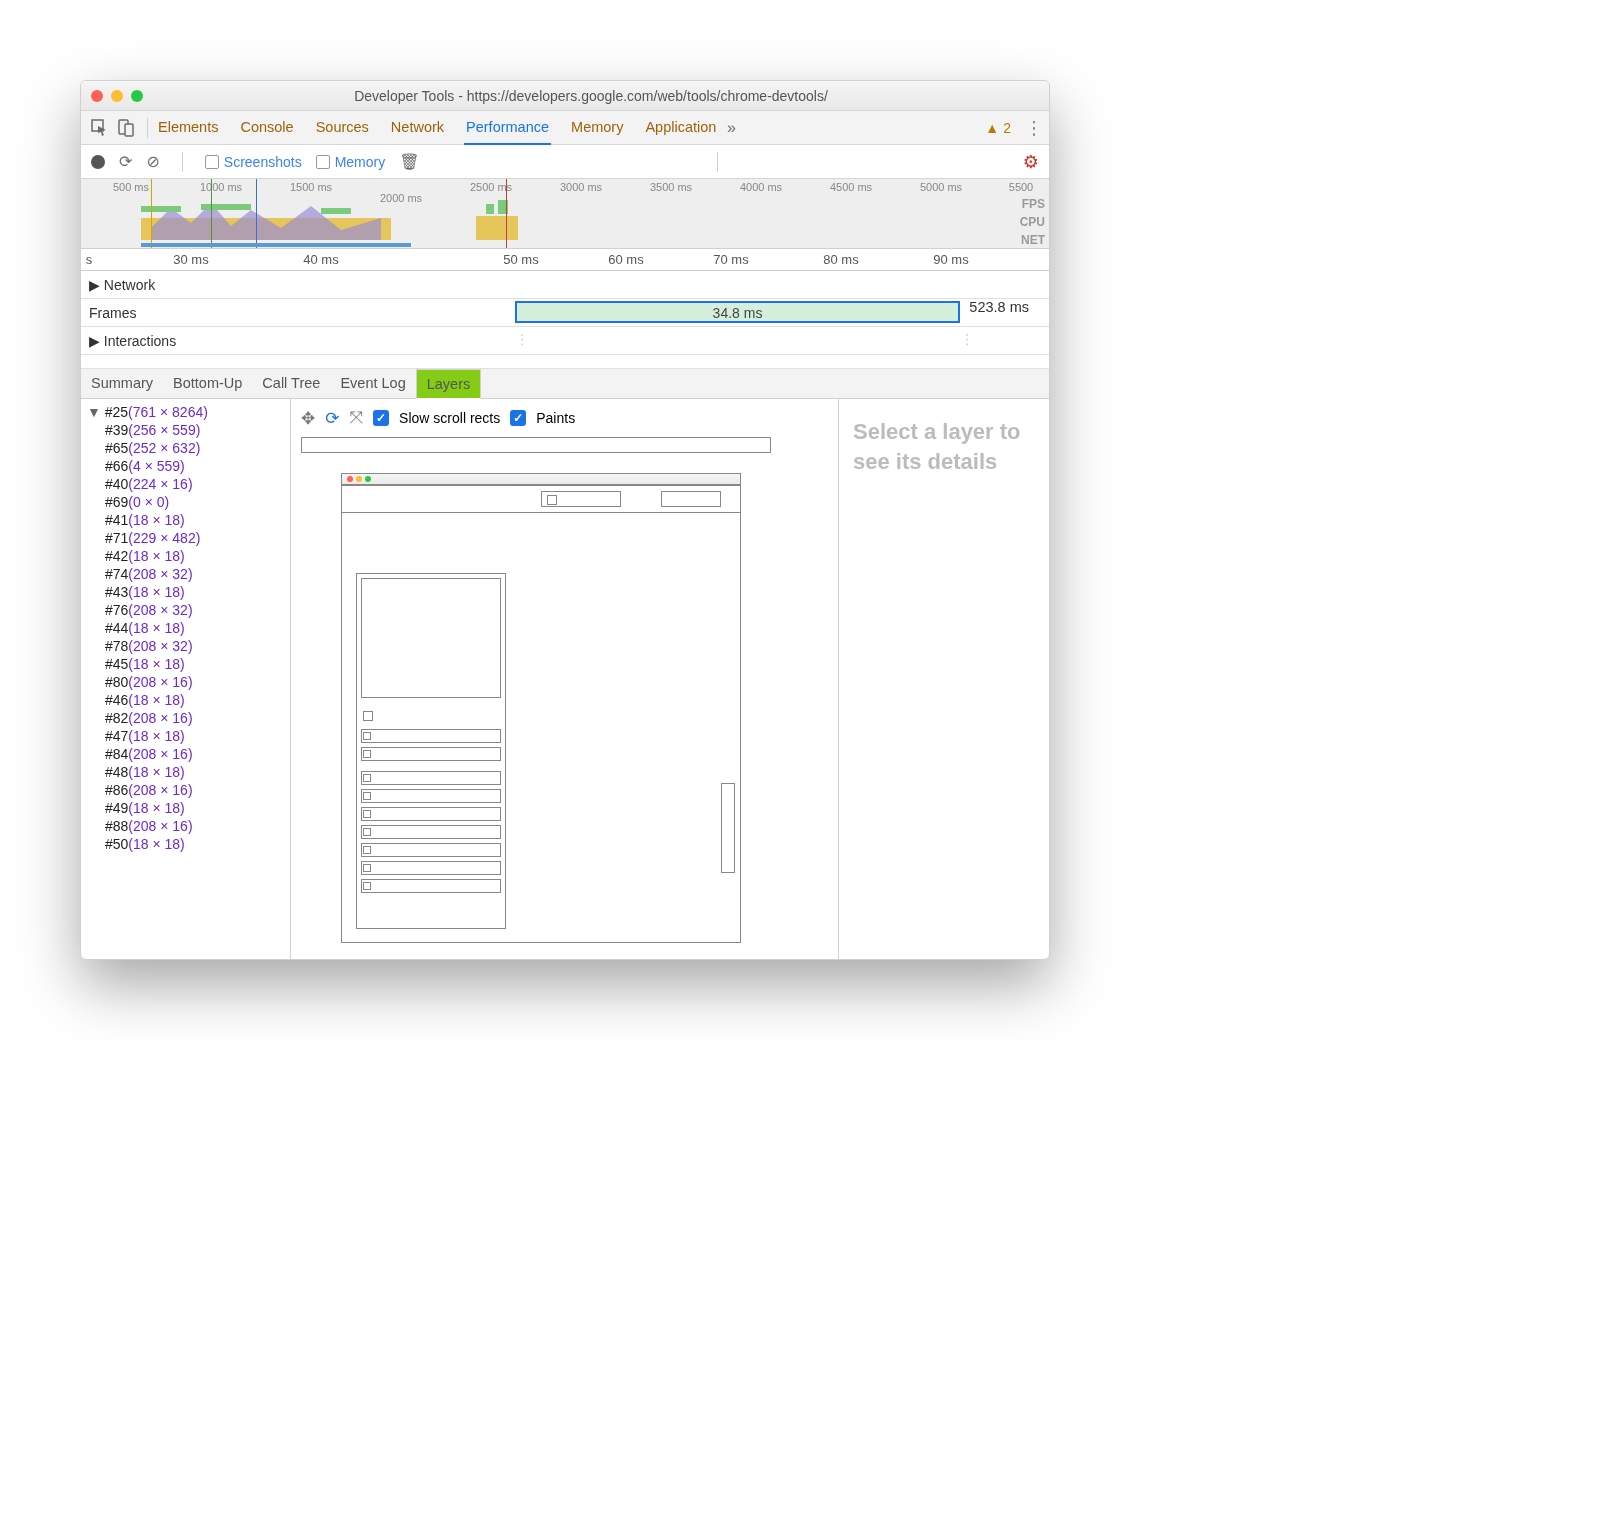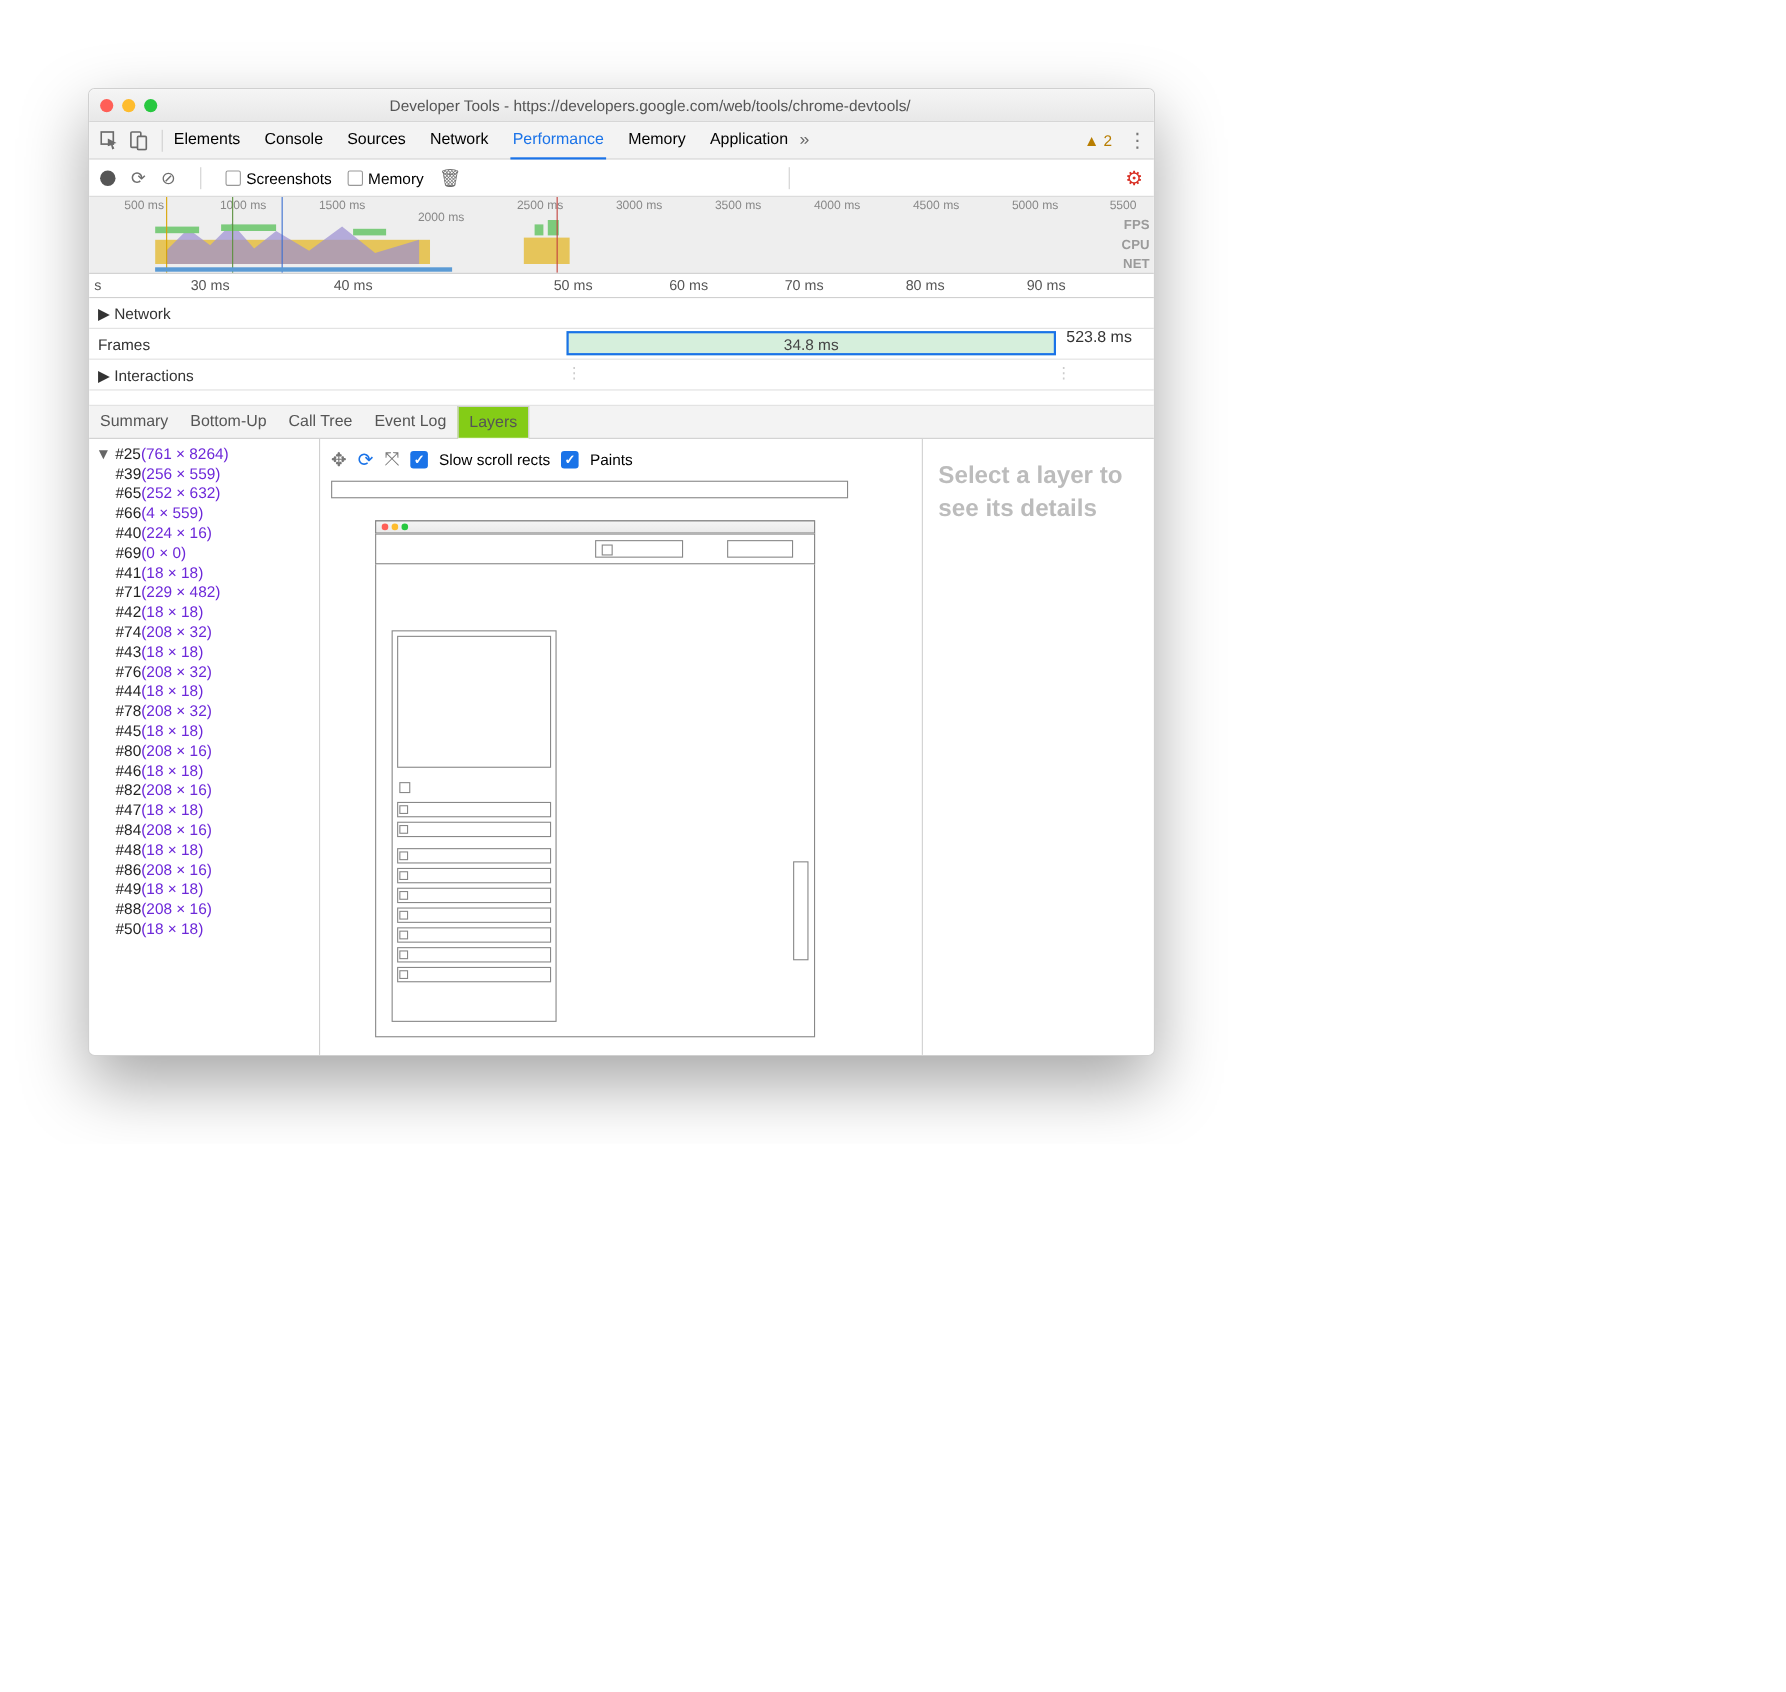--- a/index.html
+++ b/index.html
@@ -7,29 +7,29 @@
 .window { width: 970px; background: #fff; border-radius: 6px; box-shadow: 0 25px 60px rgba(0,0,0,0.35); overflow: hidden; border: 1px solid #d0d0d0; }
 .titlebar { height: 30px; background: linear-gradient(#f5f5f5,#e8e8e8); display:flex; align-items:center; padding:0 10px; border-bottom:1px solid #d6d6d6; }
 .traffic { display:flex; gap:8px; }
 .dot { width:12px; height:12px; border-radius:50%; }
 .dot.red{background:#ff5f57;} .dot.yellow{background:#febc2e;} .dot.green{background:#28c840;}
 .title { flex:1; text-align:center; color:#555; font-size:14px; }
 .tabbar { display:flex; align-items:center; height:34px; border-bottom:1px solid #d6d6d6; background:#f3f3f3; padding:0 6px; }
 .tabbar .icon-btn { width:26px; height:26px; display:flex; align-items:center; justify-content:center; color:#6b6b6b; cursor:pointer; }
 .sep { width:1px; height:20px; background:#d0d0d0; margin:0 8px; }
 .tabs { display:flex; gap:18px; flex:1; }
-.tab { color:#000000; font-size:14.5px; padding:8px 2px; cursor:pointer; }
+.tab { color:#a16207; font-size:14.5px; padding:8px 2px; cursor:pointer; }
 .tab.active { color:#1a73e8; border-bottom:2.5px solid #1a73e8; }
 .spacer{flex:1;}
 .warn { color:#b87d00; font-size:14px; display:flex; align-items:center; gap:4px;}
 .kebab { font-size:18px; color:#777; margin-left:14px; cursor:pointer;}
 .toolbar { display:flex; align-items:center; height:34px; border-bottom:1px solid #d6d6d6; padding:0 10px; gap:14px; }
 .toolbar .ic { color:#6e6e6e; cursor:pointer; font-size:16px;}
 .rec { width:14px; height:14px; background:#555; border-radius:50%; }
-.chk { display:flex; align-items:center; gap:5px; color:#000000; font-size:14px;}
+.chk { display:flex; align-items:center; gap:5px; color:#3b82f6; font-size:14px;}
 .chkbox { width:14px; height:14px; border:1.5px solid #999; border-radius:2px; }
 .gear { color:#d93025; font-size:18px; margin-left:auto; cursor:pointer;}
 .timeline { height:70px; background:#eee; border-bottom:1px solid #d0d0d0; position:relative; overflow:hidden;}
 .tick { position:absolute; top:2px; font-size:11px; color:#888; transform:translateX(-50%); }
 .side-labels { position:absolute; right:4px; font-size:12px; font-weight:bold; color:#9a9a9a; text-align:right;}
 .flame { position:absolute; bottom:8px; height:42px; }
 .ruler2 { display:flex; border-bottom:1px solid #d0d0d0; font-size:13px; color:#555; padding:3px 0; position:relative; height:22px;}
 .ruler2 span{position:absolute; transform:translateX(-50%);}
 .rows { }
 .row { display:flex; align-items:center; border-bottom:1px solid #e0e0e0; height:28px; font-size:14px; color:#333; position:relative;}

